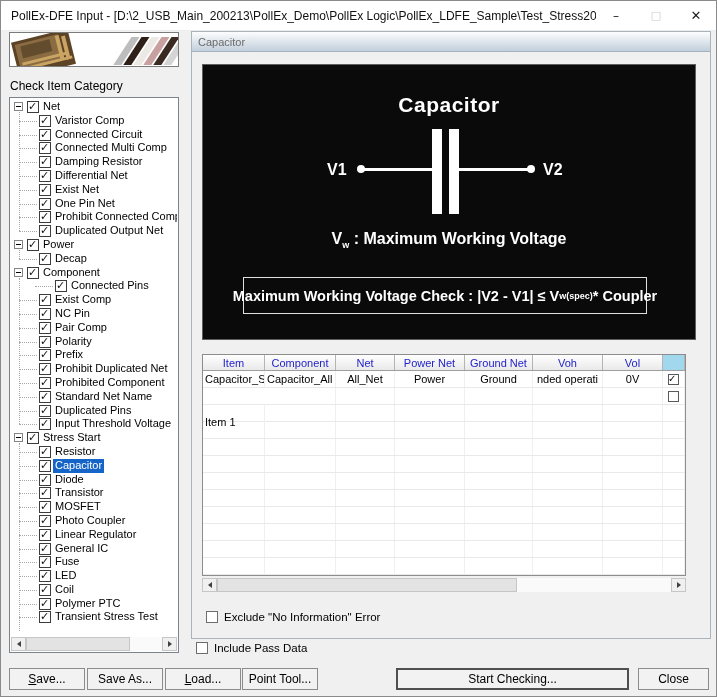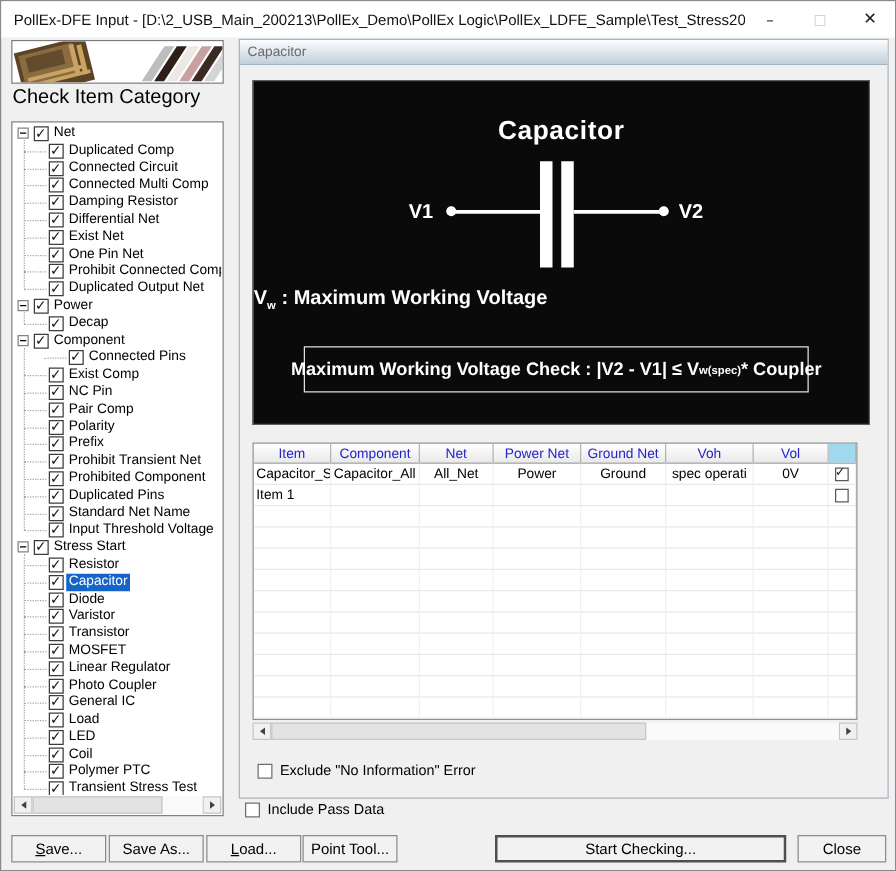--- a/index.html
+++ b/index.html
@@ -15,21 +15,21 @@
   .win-btns { display:flex; height:100%; }
   .win-btn { width:40px; height:100%; display:flex; align-items:center; justify-content:center;
              font-size:12px; color:#222; font-family:"DejaVu Sans", sans-serif; }
   .win-btn.max { color:#c9c9c9; font-size:11px; }
   .win-btn.close { font-size:13px; }
 
   
   .photo { position:absolute; left:8px; top:31px; width:170px; height:35px; background:#fff;
            border:1px solid #7b7b7b; overflow:hidden; }
   .photo svg { display:block; }
-  .cat-label { position:absolute; left:9px; top:68px; font-size:16px; color:#000; }
+  .cat-label { position:absolute; left:9px; top:78px; font-size:12px; color:#000; }
 
   .tree { position:absolute; left:8px; top:96px; width:170px; height:556px; background:#fff;
           border:1px solid #7c838a; overflow:hidden; }
   .tree-items { position:absolute; left:1px; top:2px; right:1px; bottom:16px; overflow:hidden; }
   .trow { position:relative; width:300px; font-size:11px; color:#000; }
   .expand { position:absolute; left:3px; top:2px; width:9px; height:9px; border:1px solid #848484;
             background:#fff; }
   .expand i { position:absolute; left:1px; top:3px; width:5px; height:1px; background:#000; }
   .dash { position:absolute; left:8px; top:7px; width:18px; border-top:1px dotted #a8a8a8; }
   .vline { position:absolute; left:8px; width:0; border-left:1px dotted #a8a8a8; }
@@ -65,21 +65,21 @@
   .d-title { position:absolute; left:0; top:28px; width:100%; text-align:center; font-size:21px;
              font-weight:bold; letter-spacing:0.5px; }
   .plate { position:absolute; top:64px; width:10px; height:85px; background:#fff; }
   .plate.pl { left:229px; } .plate.pr { left:246px; }
   .wire { position:absolute; top:103px; height:3px; background:#fff; }
   .wire.wl { left:158px; width:71px; } .wire.wr { left:256px; width:71px; }
   .node { position:absolute; top:100px; width:8px; height:8px; border-radius:50%; background:#fff; }
   .node.nl { left:154px; } .node.nr { left:324px; }
   .vlabel { position:absolute; top:96px; font-size:16px; font-weight:bold; }
   .vlabel.v1 { left:124px; } .vlabel.v2 { left:340px; }
-  .d-legend { position:absolute; left:0; top:165px; width:100%; text-align:left; font-size:16px;
+  .d-legend { position:absolute; left:0; top:165px; width:100%; text-align:center; font-size:16px;
               font-weight:bold; }
   .d-legend sub, .formula sub { font-size:9px; font-weight:bold; }
   .formula { position:absolute; left:40px; top:212px; width:404px; height:37px; border:1px solid #e0e0e0;
              display:flex; align-items:center; justify-content:center; font-size:14.5px; font-weight:bold;
              white-space:nowrap; }
 
   
   .grid { position:absolute; left:10px; top:322px; width:484px; height:222px; background:#fff;
           border:1px solid #8d8d8d; font-size:11px; overflow:hidden; }
   .ghead { display:flex; height:16px; background:linear-gradient(#ffffff,#e9e9e9);
@@ -167,21 +167,21 @@
         <div class="trow" style="height: 13.8px;">
           <span class="expand">
             <i></i>
           </span>
           <span class="cb r on"></span>
           <span class="tlabel r">Net</span>
         </div>
         <div class="trow" style="height: 13.8px;">
           <span class="dash"></span>
           <span class="cb c on"></span>
-          <span class="tlabel c">Duplicated Comp</span>
+          <span class="tlabel c">Varistor Comp</span>
         </div>
         <div class="trow" style="height: 13.8px;">
           <span class="dash"></span>
           <span class="cb c on"></span>
           <span class="tlabel c">Connected Circuit</span>
         </div>
         <div class="trow" style="height: 13.8px;">
           <span class="dash"></span>
           <span class="cb c on"></span>
           <span class="tlabel c">Connected Multi Comp</span>
@@ -261,36 +261,36 @@
           <span class="tlabel c">Polarity</span>
         </div>
         <div class="trow" style="height: 13.8px;">
           <span class="dash"></span>
           <span class="cb c on"></span>
           <span class="tlabel c">Prefix</span>
         </div>
         <div class="trow" style="height: 13.8px;">
           <span class="dash"></span>
           <span class="cb c on"></span>
-          <span class="tlabel c">Prohibit Transient Net</span>
+          <span class="tlabel c">Prohibit Duplicated Net</span>
         </div>
         <div class="trow" style="height: 13.8px;">
           <span class="dash"></span>
           <span class="cb c on"></span>
           <span class="tlabel c">Prohibited Component</span>
         </div>
         <div class="trow" style="height: 13.8px;">
           <span class="dash"></span>
           <span class="cb c on"></span>
+          <span class="tlabel c">Standard Net Name</span>
+        </div>
+        <div class="trow" style="height: 13.8px;">
+          <span class="dash"></span>
+          <span class="cb c on"></span>
           <span class="tlabel c">Duplicated Pins</span>
-        </div>
-        <div class="trow" style="height: 13.8px;">
-          <span class="dash"></span>
-          <span class="cb c on"></span>
-          <span class="tlabel c">Standard Net Name</span>
         </div>
         <div class="trow" style="height: 13.8px;">
           <span class="dash"></span>
           <span class="cb c on"></span>
           <span class="tlabel c">Input Threshold Voltage</span>
         </div>
         <div class="trow" style="height: 13.8px;">
           <span class="expand">
             <i></i>
           </span>
@@ -308,51 +308,46 @@
           <span class="tlabel c sel">Capacitor</span>
         </div>
         <div class="trow" style="height: 13.8px;">
           <span class="dash"></span>
           <span class="cb c on"></span>
           <span class="tlabel c">Diode</span>
         </div>
         <div class="trow" style="height: 13.8px;">
           <span class="dash"></span>
           <span class="cb c on"></span>
-          <span class="tlabel c">Varistor</span>
-        </div>
-        <div class="trow" style="height: 13.8px;">
-          <span class="dash"></span>
-          <span class="cb c on"></span>
           <span class="tlabel c">Transistor</span>
         </div>
         <div class="trow" style="height: 13.8px;">
           <span class="dash"></span>
           <span class="cb c on"></span>
           <span class="tlabel c">MOSFET</span>
         </div>
         <div class="trow" style="height: 13.8px;">
           <span class="dash"></span>
           <span class="cb c on"></span>
+          <span class="tlabel c">Photo Coupler</span>
+        </div>
+        <div class="trow" style="height: 13.8px;">
+          <span class="dash"></span>
+          <span class="cb c on"></span>
           <span class="tlabel c">Linear Regulator</span>
         </div>
         <div class="trow" style="height: 13.8px;">
           <span class="dash"></span>
           <span class="cb c on"></span>
-          <span class="tlabel c">Photo Coupler</span>
-        </div>
-        <div class="trow" style="height: 13.8px;">
-          <span class="dash"></span>
-          <span class="cb c on"></span>
           <span class="tlabel c">General IC</span>
         </div>
         <div class="trow" style="height: 13.8px;">
           <span class="dash"></span>
           <span class="cb c on"></span>
-          <span class="tlabel c">Load</span>
+          <span class="tlabel c">Fuse</span>
         </div>
         <div class="trow" style="height: 13.8px;">
           <span class="dash"></span>
           <span class="cb c on"></span>
           <span class="tlabel c">LED</span>
         </div>
         <div class="trow" style="height: 13.8px;">
           <span class="dash"></span>
           <span class="cb c on"></span>
           <span class="tlabel c">Coil</span>
@@ -417,28 +412,28 @@
           <div class="hcell" style="width: 60px;">Vol</div>
           <div class="hcell hl" style="width: 22px;"></div>
         </div>
       <div id="grid-body">
           <div class="grow">
             <div class="gcell" style="width: 62px;">Capacitor_St</div>
             <div class="gcell" style="width: 71px;">Capacitor_All</div>
             <div class="gcell c" style="width: 59px;">All_Net</div>
             <div class="gcell c" style="width: 70px;">Power</div>
             <div class="gcell c" style="width: 68px;">Ground</div>
-            <div class="gcell c" style="width: 70px;">spec operati</div>
+            <div class="gcell c" style="width: 70px;">nded operati</div>
             <div class="gcell c" style="width: 60px;">0V</div>
             <div class="gcell c" style="width: 22px;">
               <span class="cb2 on"></span>
             </div>
           </div>
           <div class="grow">
-            <div class="gcell" style="width: 62px;">Item 1</div>
+            <div class="gcell" style="width: 62px; margin-top: 26px;">Item 1</div>
             <div class="gcell" style="width: 71px;"></div>
             <div class="gcell c" style="width: 59px;"></div>
             <div class="gcell c" style="width: 70px;"></div>
             <div class="gcell c" style="width: 68px;"></div>
             <div class="gcell c" style="width: 70px;"></div>
             <div class="gcell c" style="width: 60px;"></div>
             <div class="gcell c" style="width: 22px;">
               <span class="cb2"></span>
             </div>
           </div>

